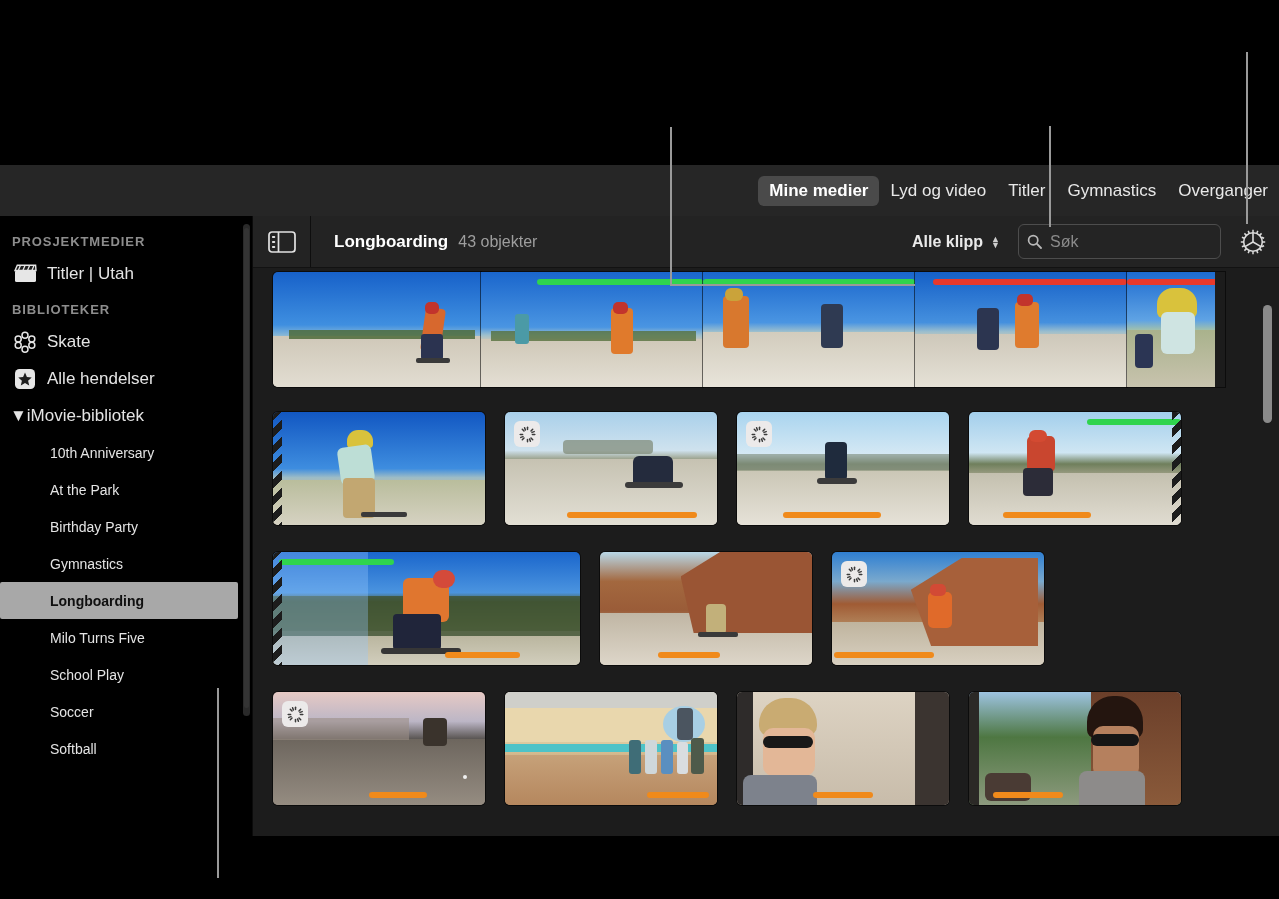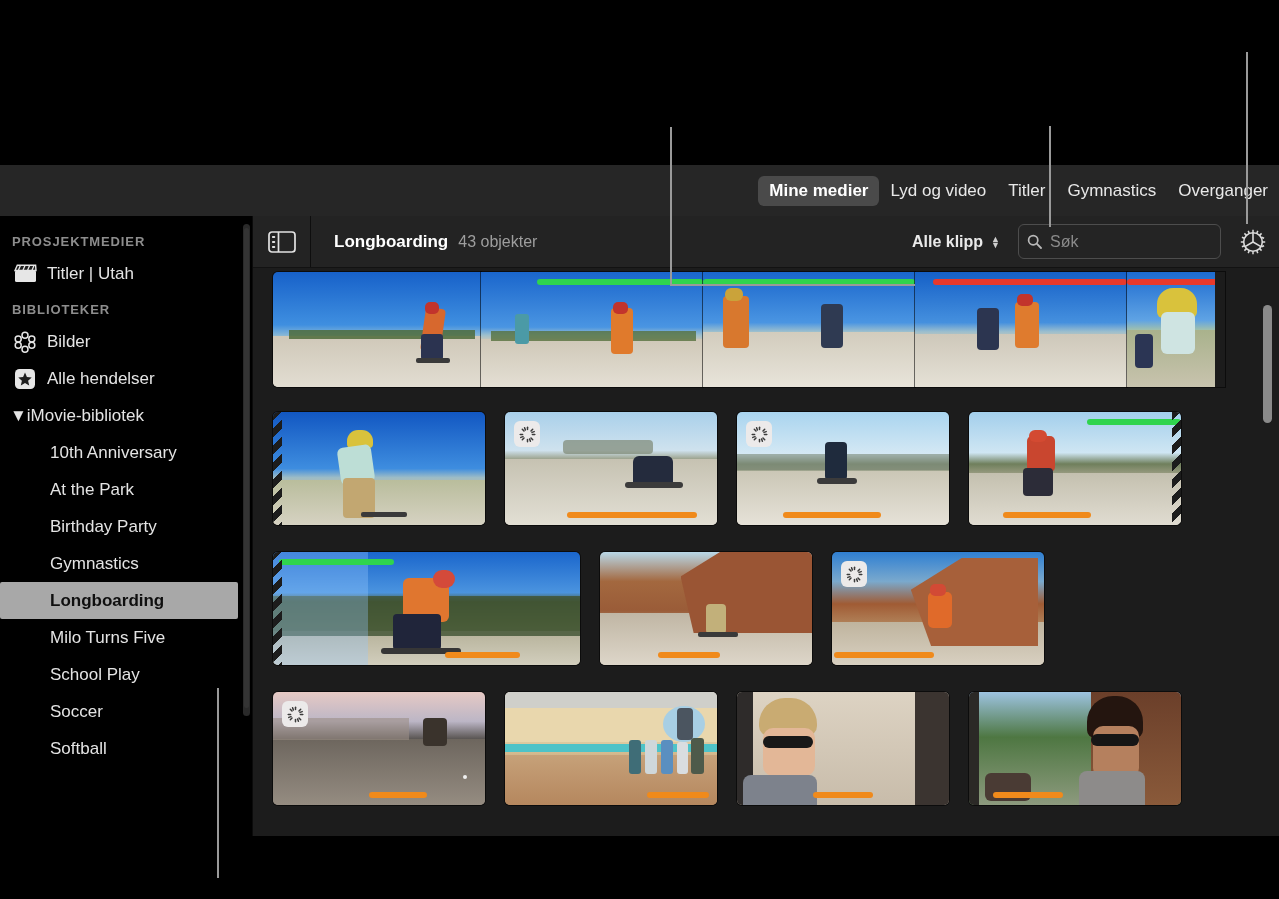--- a/index.html
+++ b/index.html
@@ -21,21 +21,21 @@
   
   .content{position:absolute;left:0;top:51px;width:1279px;height:620px;display:flex;}
   .sidebar{width:252px;height:620px;background:#000000;position:relative;border-right:1px solid #0b0b0b;}
   .mediapane{flex:1;height:620px;background:#1c1c1c;position:relative;}
 
   
   .side-scroll{position:absolute;inset:0;padding-top:8px;}
   .side-header{color:#8d8d8d;font-size:13px;font-weight:bold;letter-spacing:.9px;padding:10px 0 6px 12px;}
   .side-row{display:flex;align-items:center;height:37px;padding-left:12px;color:#e4e4e4;font-size:17px;}
   .side-row .ico{width:26px;height:22px;margin-right:9px;display:inline-flex;align-items:center;justify-content:center;flex:none;}
-  .side-row.child{padding-left:50px;font-size:17px;}
+  .side-row.child{padding-left:50px;font-size:14px;}
   .side-row.selected{background:#a8a8a8;color:#0f0f0f;font-weight:600;margin-right:14px;border-radius:2px;}
   .lib-row{display:flex;align-items:center;height:37px;padding-left:10px;color:#e4e4e4;font-size:17px;}
 
   .sb-track{position:absolute;left:243px;top:8px;width:7px;height:492px;background:#2a2a2a;border-radius:4px;}
   .sb-thumb{position:absolute;left:244px;top:12px;width:5px;height:480px;background:#343434;border-radius:3px;}
 
   
   .mediabar{position:absolute;left:0;top:0;right:0;height:51px;background:#232323;border-bottom:1px solid #121212;
             display:flex;align-items:center;}
   .sbtoggle{width:57px;height:51px;display:flex;align-items:center;justify-content:center;border-right:1px solid #0e0e0e;}
@@ -111,21 +111,21 @@
               <g fill="none" stroke="#e6e6e6" stroke-width="1.5">
                 <circle cx="11" cy="4.2" r="3"></circle>
                   <circle cx="17.8" cy="8.1" r="3"></circle>
                 <circle cx="17.8" cy="14.3" r="3"></circle>
                   <circle cx="11" cy="18.2" r="3"></circle>
                 <circle cx="4.2" cy="14.3" r="3"></circle>
                   <circle cx="4.2" cy="8.1" r="3"></circle>
               </g>
             </svg>
           </span>
-          <span>Bilder</span>
+          <span>Skate</span>
         </div>
         <div class="side-row">
           <span class="ico">
             <svg width="22" height="22" viewBox="0 0 22 22">
               <rect x="1" y="1" width="20" height="20" rx="4.5" fill="#e6e6e6"></rect>
               <path d="M11 4.6 L12.9 9.1 L17.7 9.5 L14.1 12.7 L15.2 17.4 L11 14.9 L6.8 17.4 L7.9 12.7 L4.3 9.5 L9.1 9.1 Z" fill="#1e1e1e"></path>
             </svg>
           </span>
           <span>Alle hendelser</span>
         </div>

